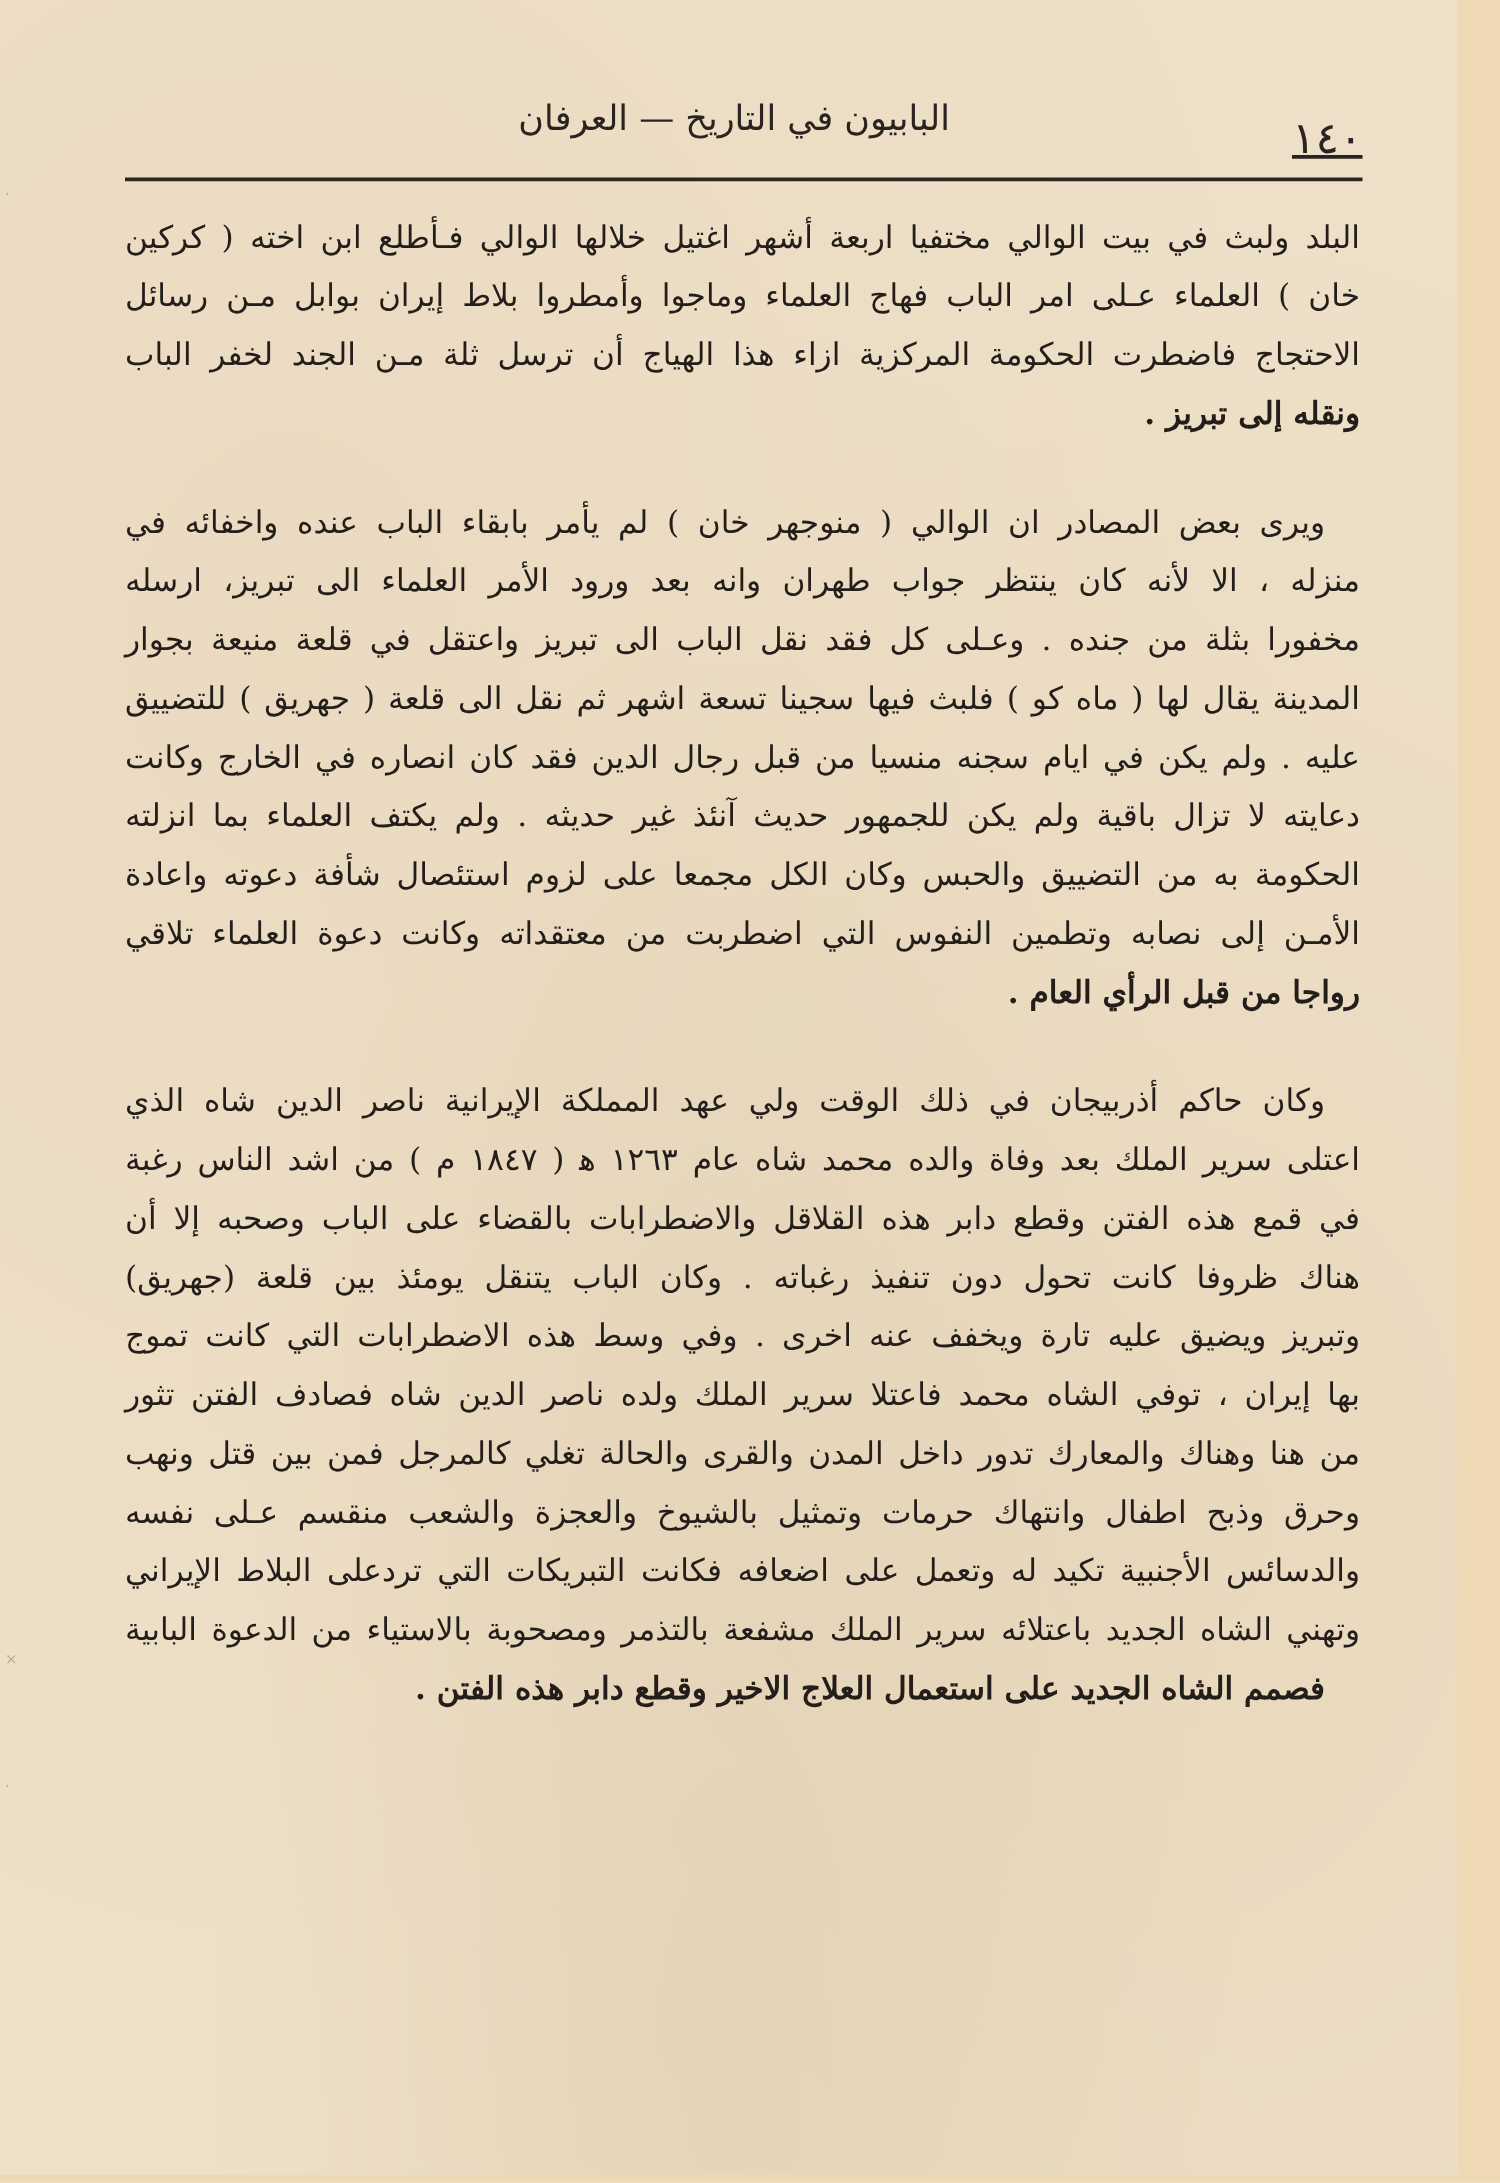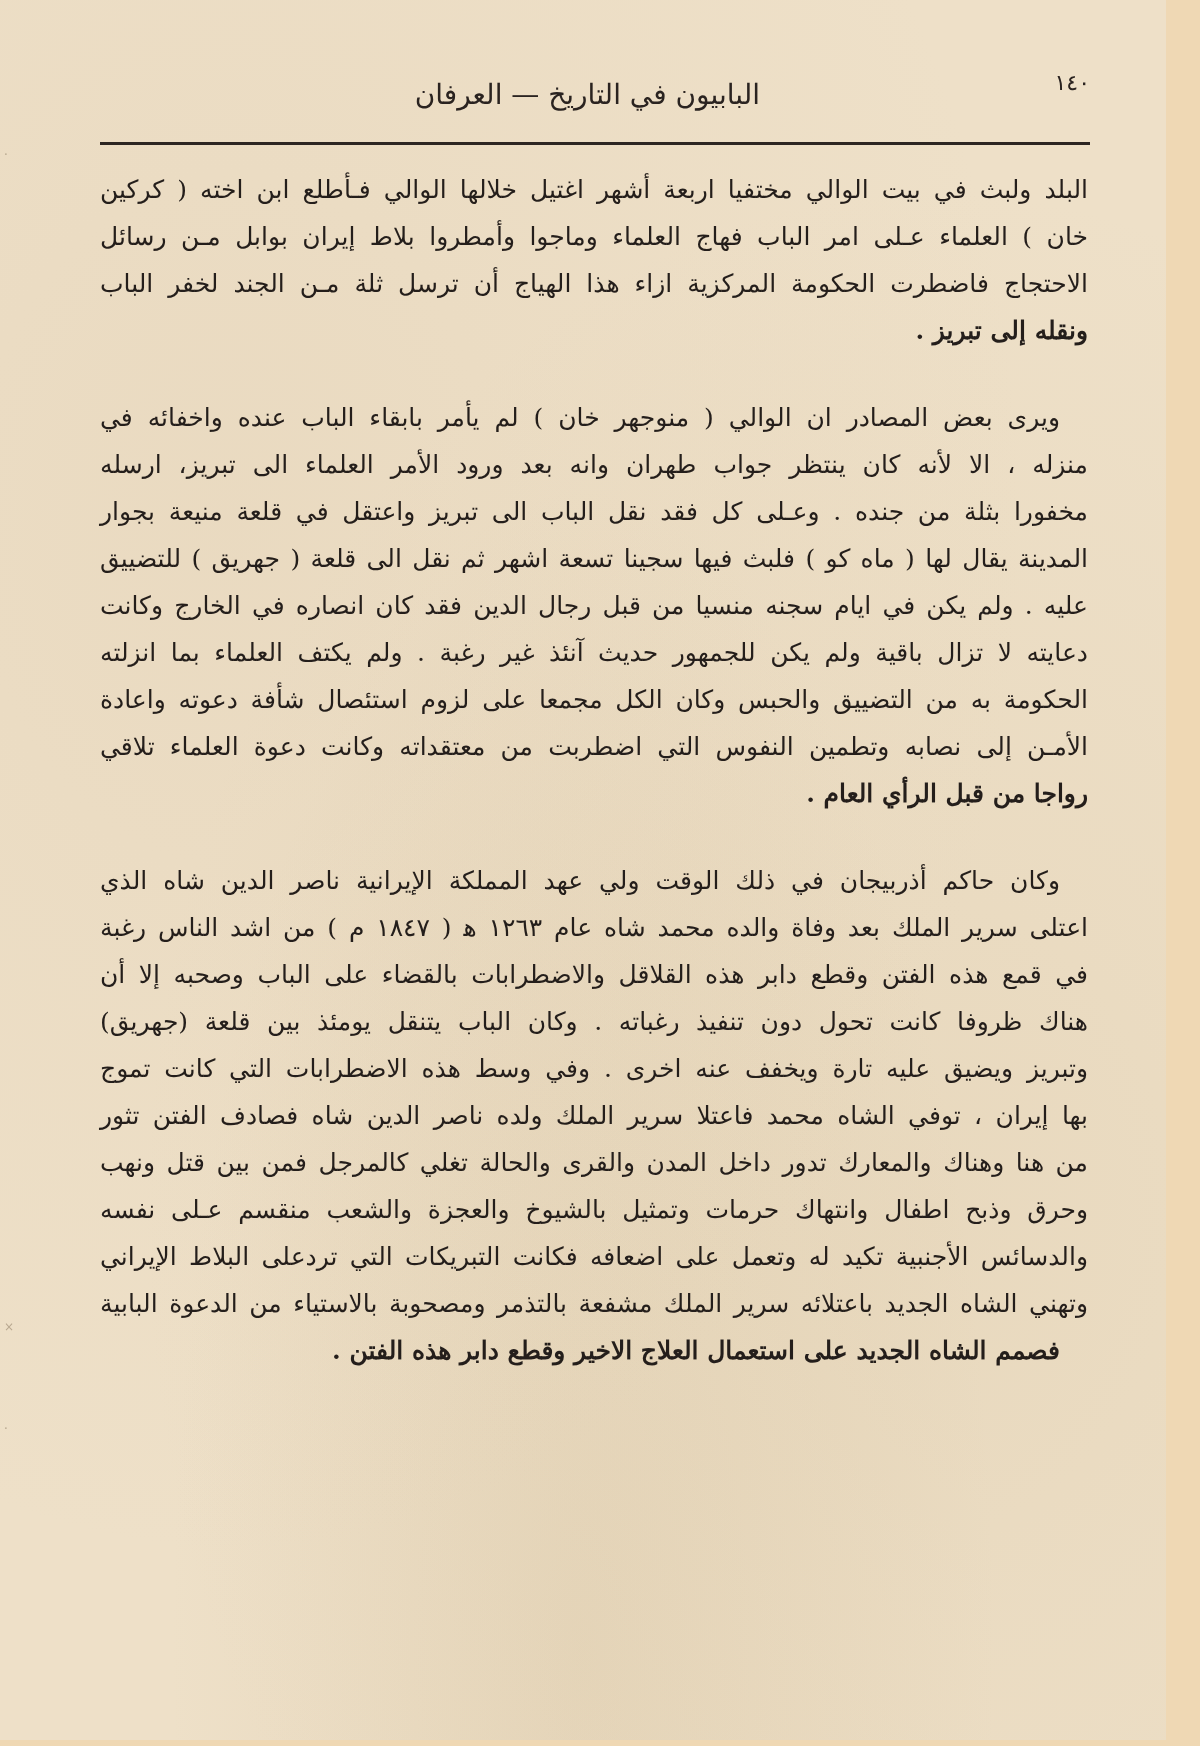--- a/index.html
+++ b/index.html
@@ -26,23 +26,24 @@
       position: absolute;
       left: 100px;
       top: 70px;
       width: 990px;
       height: 60px;
       direction: rtl;
     }
     .page-number {
       position: absolute;
       right: 0;
-      top: 0;
-      font-size: 22px;
+      top: 20px;
+      font-size: 35px;
       color: #2a2320;
+      text-decoration: underline;
     }
     .running-title {
       position: absolute;
       right: 330px;
       top: 8px;
       font-size: 28px;
       color: #2a2320;
       margin-left: 47px;
     }
     .header-rule {
@@ -110,21 +111,21 @@
     </div>
 
     <div class="para-gap"></div>
 
     <div>
       <span class="line indent">ويرى بعض المصادر ان الوالي ( منوجهر خان ) لم يأمر بابقاء الباب عنده واخفائه في</span>
       <span class="line">منزله ، الا لأنه كان ينتظر جواب طهران وانه بعد ورود الأمر العلماء الى تبريز، ارسله</span>
       <span class="line">مخفورا بثلة من جنده . وعـلى كل فقد نقل الباب الى تبريز واعتقل في قلعة منيعة بجوار</span>
       <span class="line">المدينة يقال لها ( ماه كو ) فلبث فيها سجينا تسعة اشهر ثم نقل الى قلعة ( جهريق ) للتضييق</span>
       <span class="line">عليه . ولم يكن في ايام سجنه منسيا من قبل رجال الدين فقد كان انصاره في الخارج وكانت</span>
-      <span class="line">دعايته لا تزال باقية ولم يكن للجمهور حديث آنئذ غير رغبة . ولم يكتف العلماء بما انزلته</span>
+      <span class="line">دعايته لا تزال باقية ولم يكن للجمهور حديث آنئذ غير حديثه . ولم يكتف العلماء بما انزلته</span>
       <span class="line">الحكومة به من التضييق والحبس وكان الكل مجمعا على لزوم استئصال شأفة دعوته واعادة</span>
       <span class="line">الأمـن إلى نصابه وتطمين النفوس التي اضطربت من معتقداته وكانت دعوة العلماء تلاقي</span>
       <span class="line last">رواجا من قبل الرأي العام .</span>
     </div>
 
     <div class="para-gap"></div>
 
     <div>
       <span class="line indent">وكان حاكم أذربيجان في ذلك الوقت ولي عهد المملكة الإيرانية ناصر الدين شاه الذي</span>
       <span class="line">اعتلى سرير الملك بعد وفاة والده محمد شاه عام ١٢٦٣ ﻫ ( ١٨٤٧ م ) من اشد الناس رغبة</span>

